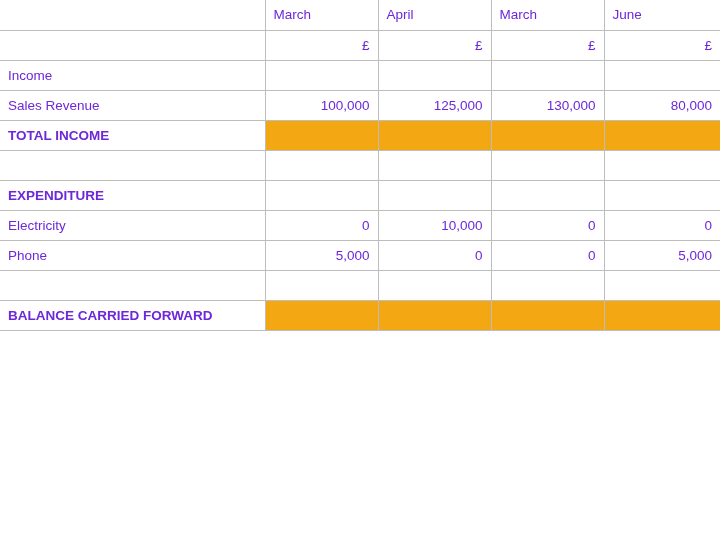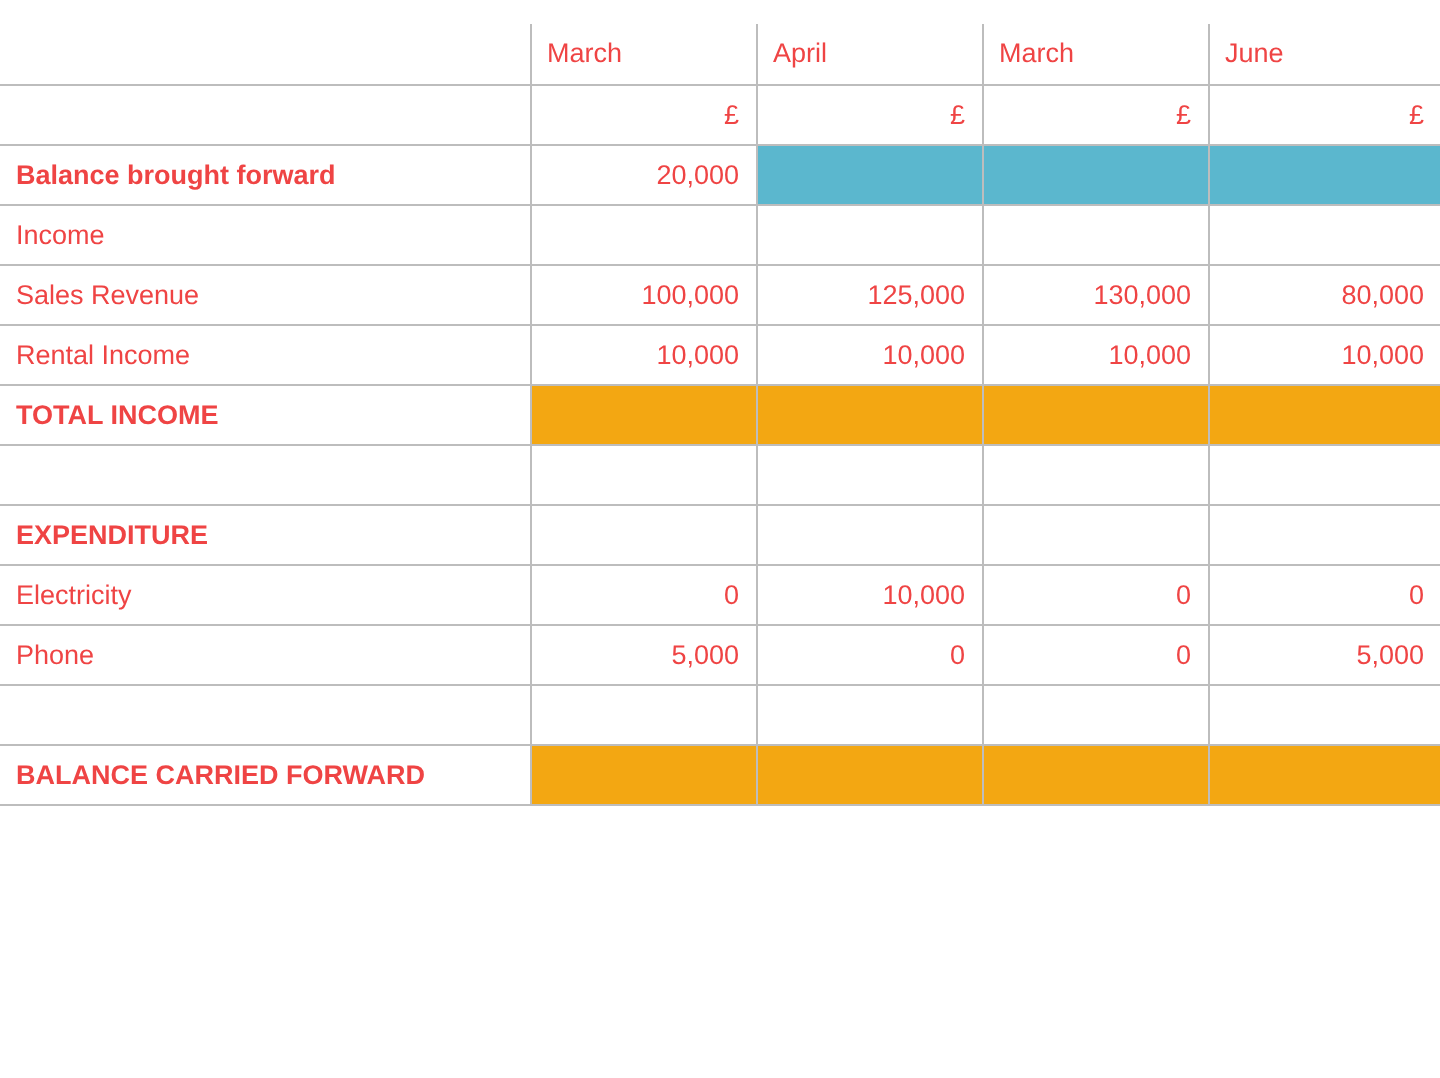--- a/index.html
+++ b/index.html
@@ -15,22 +15,21 @@
   }
   .sheet {
     position: relative;
     width: 720px;
   }
   table.cashflow {
     border-collapse: collapse;
     table-layout: fixed;
     width: 720px;
     font-size: 13.5px;
-    color: #ef4444;
-    margin-top: 12px;
+    color: #6d28d9;
   }
   table.cashflow col.label-col { width: 265px; }
   table.cashflow col.month-col { width: 113px; }
   table.cashflow col.last-col  { width: 116px; }
 
   table.cashflow td {
     height: 30px;
     box-sizing: border-box;
     padding: 0 8px;
     border-bottom: 1px solid #bdbdbd;
@@ -85,51 +84,37 @@
       </tr>
 
       <tr>
         <td class="label"></td>
         <td class="num">£</td>
         <td class="num">£</td>
         <td class="num">£</td>
         <td class="num last">£</td>
       </tr>
 
-      <tr>
-        <td class="label bold">Balance brought forward</td>
-        <td class="num">20,000</td>
-        <td class="num fill-teal"></td>
-        <td class="num fill-teal"></td>
-        <td class="num last fill-teal"></td>
-      </tr>
 
       <tr>
         <td class="label">Income</td>
         <td class="num"></td>
         <td class="num"></td>
         <td class="num"></td>
         <td class="num last"></td>
       </tr>
 
       <tr>
         <td class="label">Sales Revenue</td>
         <td class="num">100,000</td>
         <td class="num">125,000</td>
         <td class="num">130,000</td>
         <td class="num last">80,000</td>
       </tr>
 
-      <tr>
-        <td class="label">Rental Income</td>
-        <td class="num">10,000</td>
-        <td class="num">10,000</td>
-        <td class="num">10,000</td>
-        <td class="num last">10,000</td>
-      </tr>
 
       <tr>
         <td class="label bold">TOTAL INCOME</td>
         <td class="num fill-orange"></td>
         <td class="num fill-orange"></td>
         <td class="num fill-orange"></td>
         <td class="num last fill-orange"></td>
       </tr>
 
       <tr>

